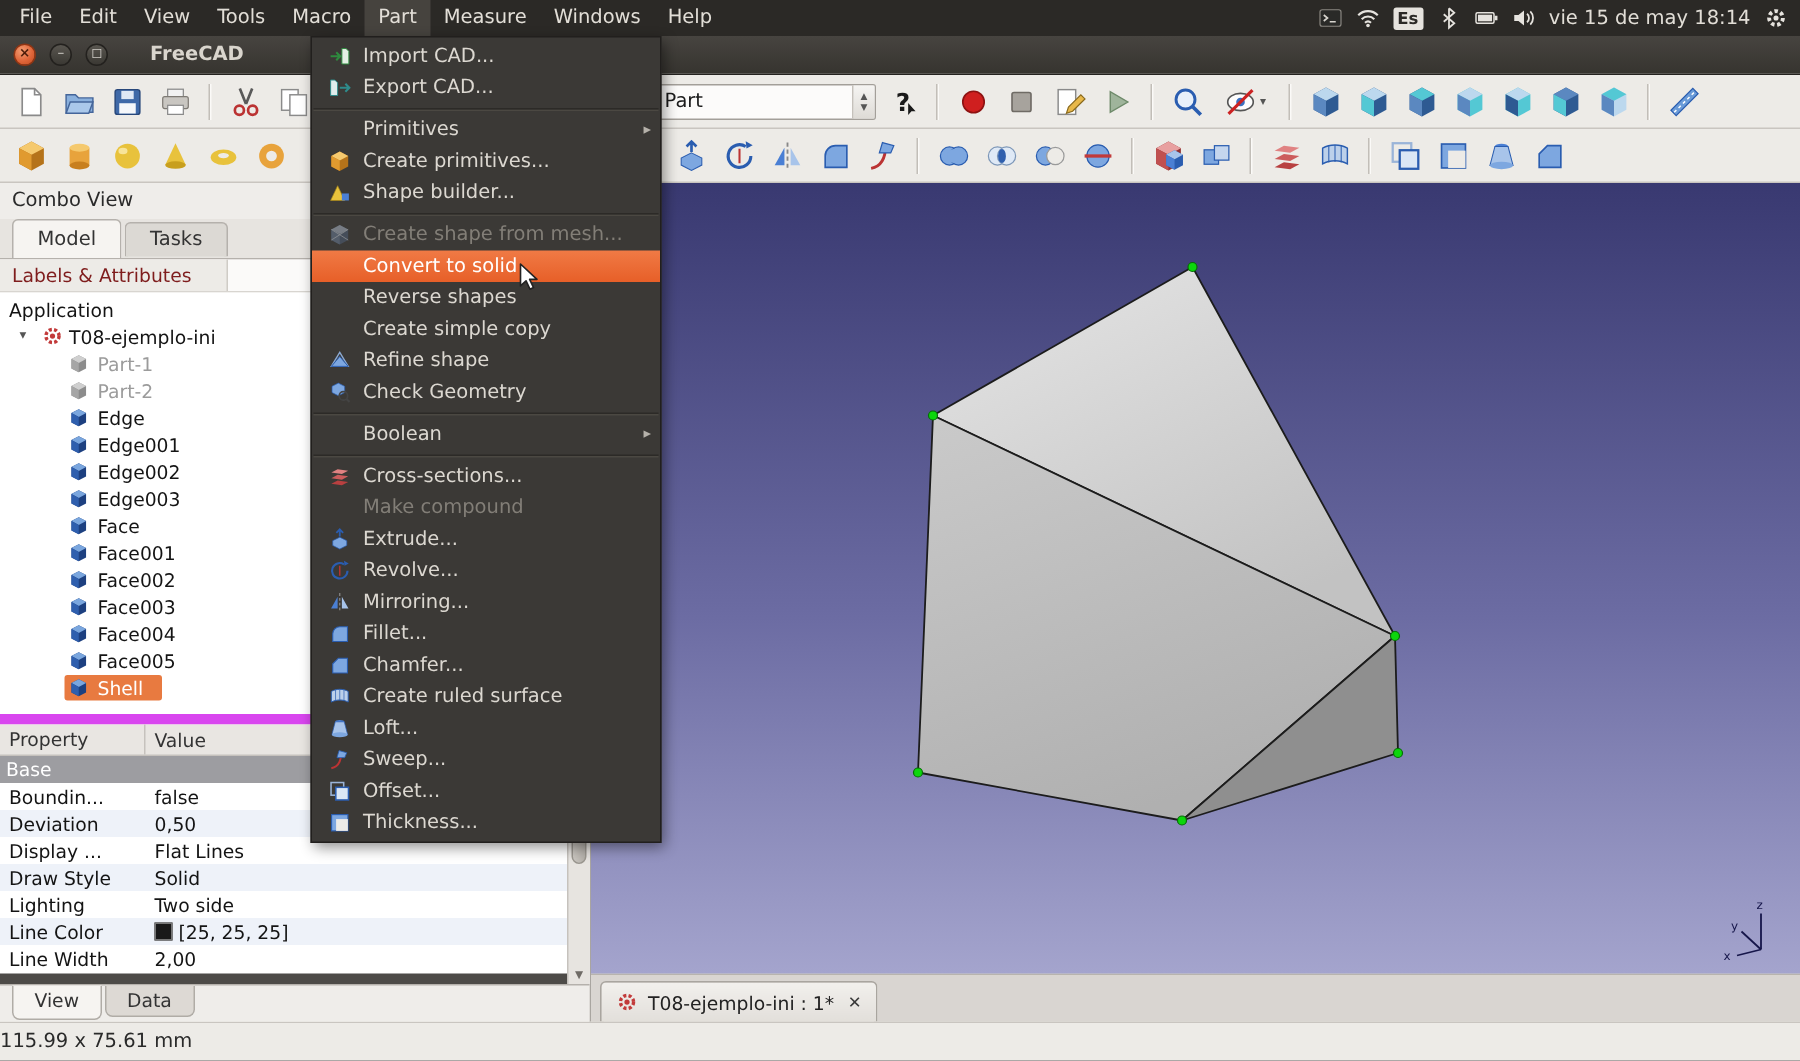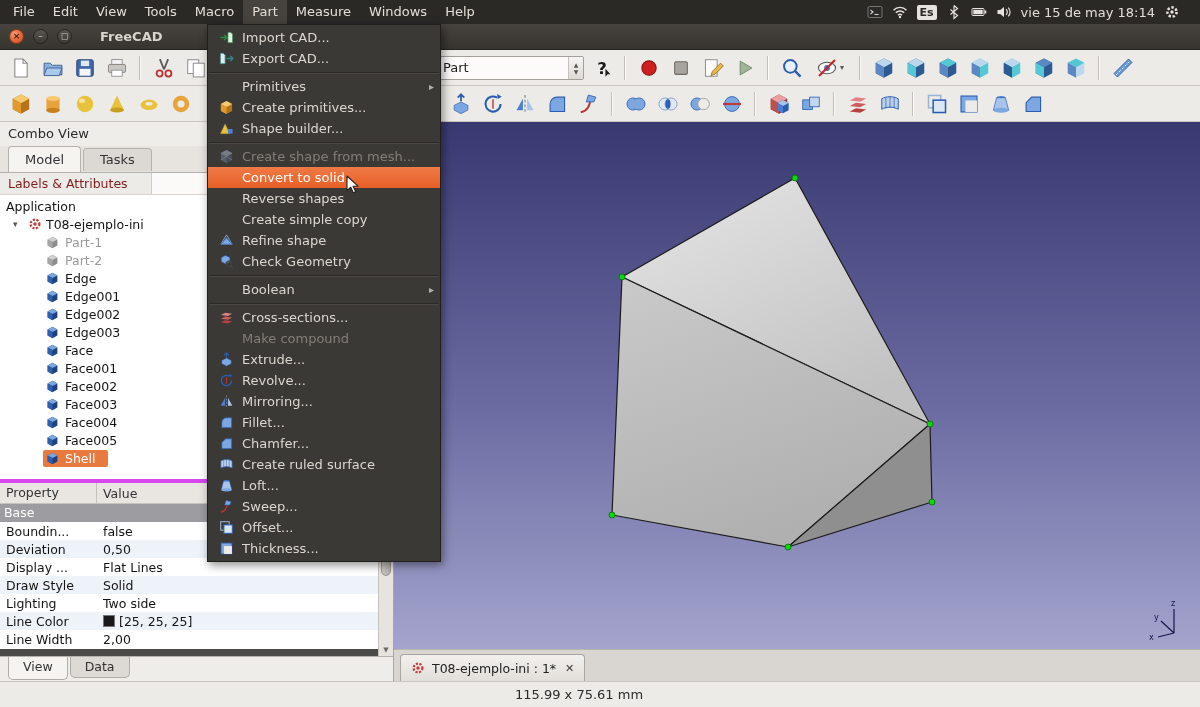--- a/index.html
+++ b/index.html
@@ -5,21 +5,21 @@
 *{box-sizing:border-box;margin:0;padding:0}
 html,body{width:1200px;height:707px;overflow:hidden}
 body{font-family:"DejaVu Sans",sans-serif;background:#000}
 #screen{position:relative;width:1200px;height:707px;background:#edebe7}
 
 
 #topbar{height:24px;background:#2b2926;display:flex;align-items:center;color:#e2ded7;font-size:13px}
 #desktop-menus{display:flex;margin-left:4px}
 .tmenu{padding:0 9px;line-height:24px;cursor:default}
 .tmenu.active{background:#46433e}
-#tray{margin-left:auto;display:flex;align-items:center;gap:9px;padding-right:20px}
+#tray{margin-left:auto;display:flex;align-items:center;gap:9px;padding-right:8px}
 .trayicon{display:inline-flex}
 .kbd{background:#e6e3de;color:#2b2926;font-size:11px;padding:0 3px;border-radius:2px;line-height:15px;font-weight:bold}
 #clock{font-size:13px}
 
 
 #titlebar{height:26px;background:linear-gradient(#474440,#36342f);border-bottom:1px solid #24221f;display:flex;align-items:center;color:#d9d5cd}
 .wbtn{width:15px;height:15px;border-radius:50%;margin-left:9px;display:flex;align-items:center;justify-content:center;font-size:9px;line-height:1;color:#cfccc6;background:linear-gradient(#595650,#3a3833);border:1px solid #23211e}
 .wbtn.close{background:radial-gradient(circle at 35% 30%,#f49d72,#e0663a 55%,#c14a20);border-color:#8e3514;color:#4e1d0a;font-weight:bold}
 #wtitle{margin-left:28px;font-weight:bold;font-size:13px}
 
@@ -48,21 +48,21 @@
 #tree{flex:1;background:#fff;overflow:hidden;padding-top:2px;font-size:12.5px}
 .trow{height:18px;display:flex;align-items:center;color:#141414;white-space:nowrap}
 .trow.root{padding-left:6px}
 .trow.proj{padding-left:13px;gap:4px}
 .texp{width:11px;font-size:9px;color:#555}
 .trow.child{padding-left:46px;gap:6px}
 .tlabel.muted{color:#9b9b9b}
 .sel{display:inline-flex;align-items:center;gap:6px;background:#e87a40;border-radius:2px;padding:1px 12px 1px 3px;color:#fff;margin-left:-3px}
 
 
-#props{position:relative;background:#fff;border-top:4px solid #d946ef}
+#props{position:relative;background:#fff;border-top:7px solid #d946ef}
 .phead{height:21px;display:flex;background:#e9e6e2;border-bottom:1px solid #c6c2bd;font-size:12.5px;color:#333;align-items:center}
 .phead .pc1h{width:97px;padding-left:6px;border-right:1px solid #c6c2bd;height:100%;line-height:20px}
 .phead .pc2h{padding-left:6px}
 .pbody{margin-right:15px}
 .psection{height:18px;line-height:18px;background:#9d9da1;color:#fff;font-size:12.5px;padding-left:4px}
 .prow{height:18px;display:flex;align-items:center;font-size:12.5px;color:#141414}
 .prow.alt{background:#eef2f9}
 .prow .pc1{width:97px;padding-left:6px;overflow:hidden;white-space:nowrap;flex-shrink:0}
 .prow .pc2{padding-left:6px;display:flex;align-items:center;gap:4px;overflow:hidden;white-space:nowrap}
 .swatch{display:inline-block;width:12px;height:12px;border:1px solid #777;flex-shrink:0}
@@ -78,21 +78,21 @@
 
 #view-col{flex:1;display:flex;flex-direction:column;min-width:0}
 #viewport{flex:1;position:relative;background:linear-gradient(#393971,#6c6ca3 55%,#a4a4cd);overflow:hidden}
 #shape-svg{position:absolute;left:0;top:0}
 #axis{position:absolute;right:12px;bottom:8px}
 #docbar{height:32px;background:#d9d5d1;border-top:1px solid #b8b4ae;display:flex;align-items:flex-end;padding-left:6px}
 .doctab{height:27px;display:flex;align-items:center;gap:7px;padding:0 10px;background:linear-gradient(#f2f0ed,#e2dfda);border:1px solid #a9a59f;border-bottom:none;border-radius:4px 4px 0 0;font-size:12.5px;color:#222}
 .tabclose{font-size:11px;color:#3a3a3a;font-weight:bold;margin-left:2px}
 
 
-#statusbar{height:26px;background:#edebe7;border-top:1px solid #c9c5c0;display:flex;align-items:center;justify-content:center;padding-right:42px;font-size:13px;color:#2a2a2a}
+#statusbar{height:26px;background:#edebe7;border-top:1px solid #c9c5c0;display:flex;align-items:center;justify-content:flex-start;padding-right:42px;font-size:13px;color:#2a2a2a}
 
 
 #part-menu{position:absolute;left:207px;top:24px;width:234px;background:#3b3936;border:1px solid #211f1d;box-shadow:2px 3px 9px rgba(0,0,0,.45);padding:2px 0;z-index:50}
 .mi{height:21px;display:flex;align-items:center;padding:0 6px 0 10px;color:#dcd8d1;font-size:13px;gap:8px}
 .mi .mic{width:16px;height:16px;display:inline-flex;align-items:center;justify-content:center;flex-shrink:0}
 .mi.hi{background:linear-gradient(#f07a45,#e75f28);color:#fff}
 .mi.dis{color:#827e77}
 .mi.dis .mic{opacity:.55}
 .mlabel{flex:1;white-space:nowrap}
 .marrow{font-size:10px;color:#b5b1aa}

